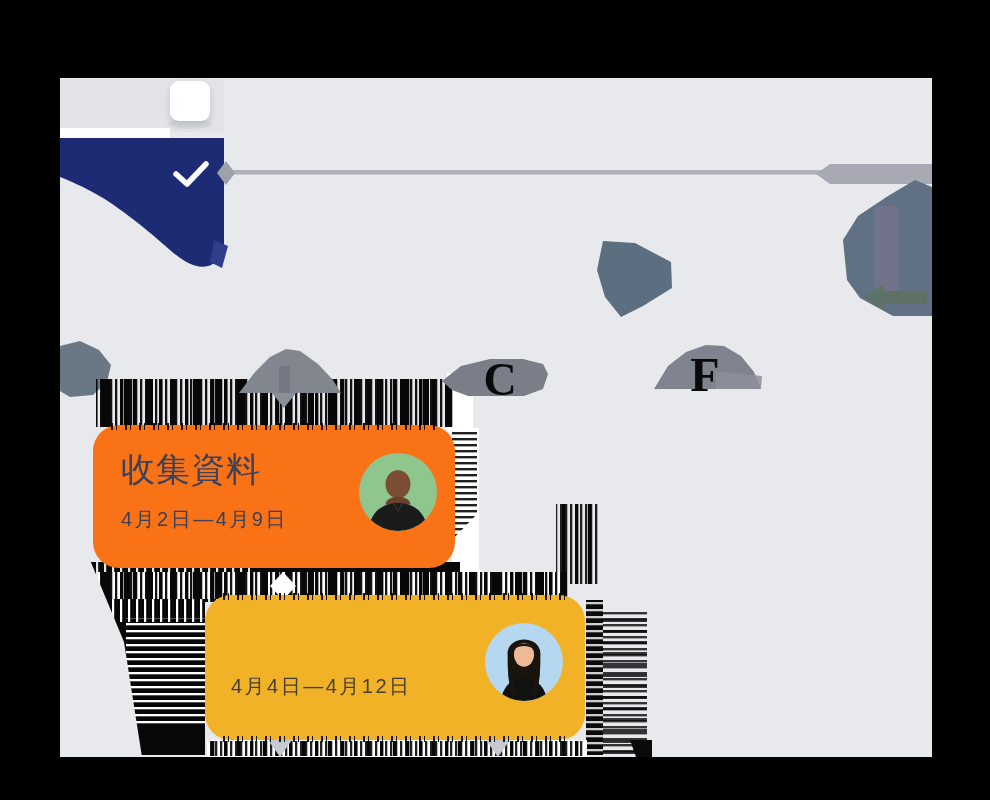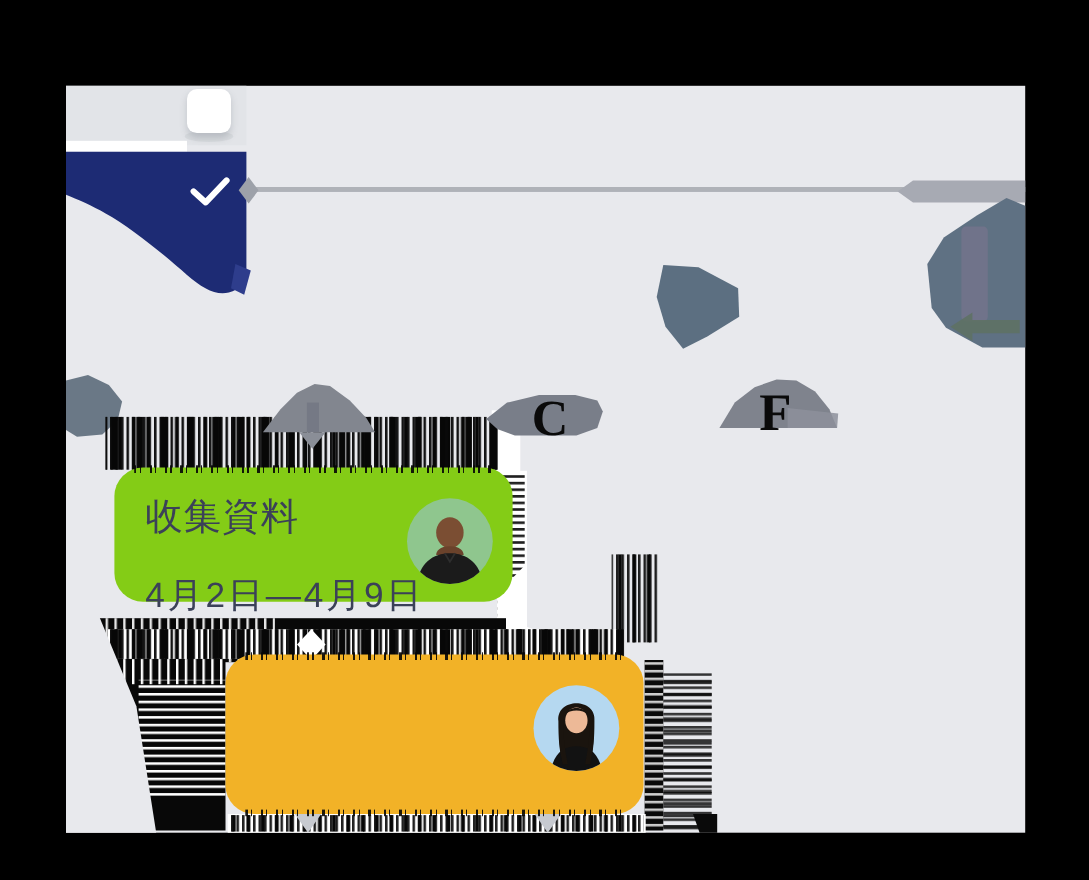--- a/index.html
+++ b/index.html
@@ -4,26 +4,26 @@
 <style>
   html,body{margin:0;padding:0;background:#000;}
   .stage{position:relative;width:990px;height:800px;background:#000;overflow:hidden;
          font-family:"Liberation Sans", sans-serif;}
   .stage svg.scene{position:absolute;left:0;top:0;z-index:1;}
   
   .checkbox{position:absolute;left:170px;top:81px;width:40px;height:40px;background:#fff;
             border-radius:9px;z-index:2;box-shadow:0 4px 7px rgba(90,100,110,.25);}
   
   .card{position:absolute;z-index:3;border-radius:26px;}
-  .card-pink{left:104px;top:425px;width:362px;height:122px;background:#84cc16;}
+  .card-pink{left:93px;top:425px;width:362px;height:143px;background:#f97316;}
   .card-yellow{left:205px;top:595px;width:380px;height:145px;background:#F2B227;}
   .card-title{position:absolute;left:28px;top:22px;font-size:34px;font-weight:400;
               letter-spacing:1px;color:#3B4158;white-space:nowrap;}
-  .card-date{position:absolute;left:28px;top:81px;font-size:32px;letter-spacing:2.5px;
-             color:#3B4158;white-space:nowrap;margin-top:14px;}
+  .card-date{position:absolute;left:28px;top:81px;font-size:20px;letter-spacing:2.5px;
+             color:#3B4158;white-space:nowrap;}
   .card-yellow .card-title{font-size:37px;top:18px;left:26px;color:#3B362C;}
   .card-yellow .card-date{top:78px;left:26px;color:#453F33;}
   .avatar{position:absolute;right:18px;top:28px;width:78px;height:78px;border-radius:50%;
           overflow:hidden;}
   .card-yellow .avatar{right:22px;}
   .avatar svg{display:block;width:100%;height:100%;}
   
   .ticks{position:absolute;left:18px;right:18px;height:7px;
          background:repeating-linear-gradient(90deg, rgba(5,5,5,.9) 0 2px, transparent 2px 5px,
                     rgba(5,5,5,.9) 5px 6px, transparent 6px 14px);}
@@ -149,20 +149,21 @@
         <path d="M50,56 C62,56 66,62 66,66 L34,66 C34,62 38,56 50,56 Z" fill="#6A422B"></path>
         <path d="M12,100 C14,76 30,64 50,64 C70,64 86,76 88,100 Z" fill="#1B1B1B"></path>
         <path d="M44,64 L50,74 L56,64" fill="none" stroke="#2E2E2E" stroke-width="2"></path>
       </svg>
     </div>
   </div>
 
   <div class="card card-yellow">
     <div class="ticks ticks-top"></div>
     <div class="ticks ticks-bottom"></div>
+    <div class="card-date">4月4日—4月12日</div>
     <div class="avatar" style="background:#B5D8F0">
       <svg viewBox="0 0 100 100">
         <path d="M29,42 C26,14 74,14 71,42 C71,62 70,76 66,90 L34,90 C30,76 29,62 29,42 Z" fill="#1A140E"></path>
         <ellipse cx="50" cy="41" rx="13" ry="15" fill="#EDB997"></ellipse>
         <path d="M37,34 C40,24 60,24 63,34 C58,28 42,28 37,34 Z" fill="#1A140E"></path>
         <path d="M20,100 C24,78 36,71 50,71 C64,71 76,78 80,100 Z" fill="#121212"></path>
         <path d="M31,40 C29,58 30,74 34,92 L40,92 C36,74 34,56 35,40 Z" fill="#1A140E"></path>
         <path d="M69,40 C71,58 70,74 66,92 L60,92 C64,74 66,56 65,40 Z" fill="#1A140E"></path>
       </svg>
     </div>

